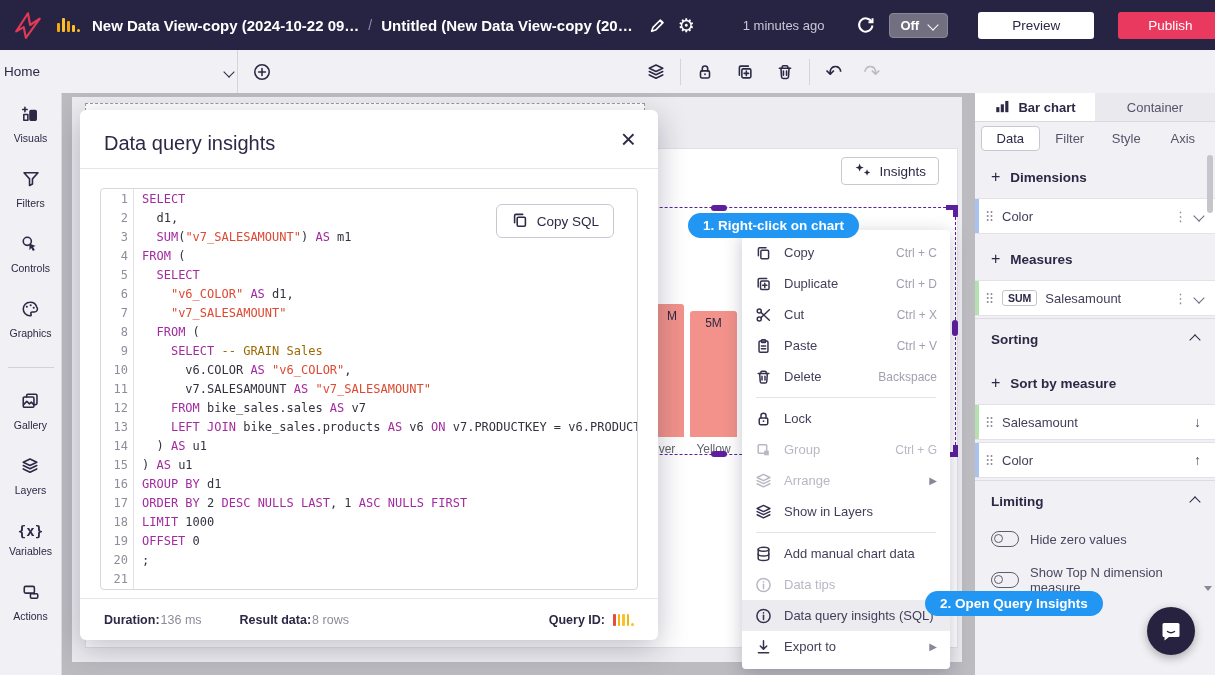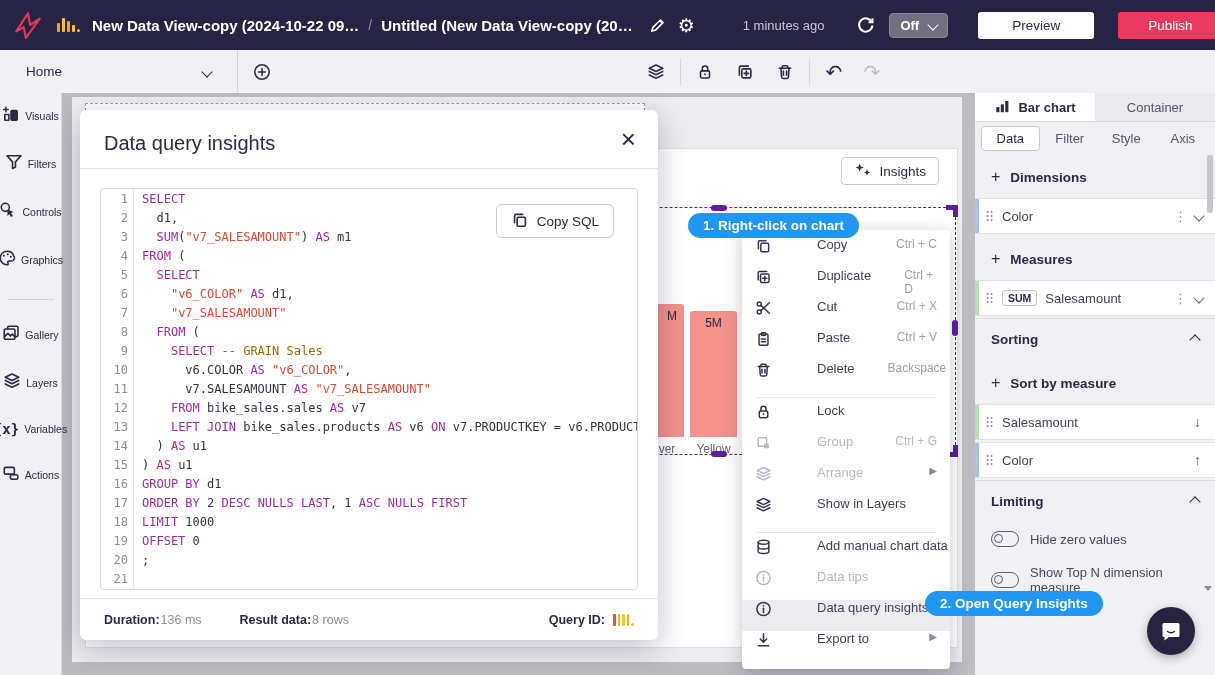--- a/index.html
+++ b/index.html
@@ -16,34 +16,34 @@
   .tb-icon{color:#fff;margin-left:16px;cursor:pointer;display:flex;align-items:center;}
   .saved{color:#c9c7d8;font-size:13px;margin-left:48px;white-space:nowrap;}
   .tb-divider{width:1px;height:22px;background:#4c4969;margin:0 16px;}
   .off-select{display:flex;align-items:center;gap:10px;background:#716f80;border:1px solid #8a8896;border-radius:4px;color:#fff;
     font-size:13px;font-weight:bold;padding:4px 10px;margin-left:14px;cursor:pointer;}
   .btn-preview{margin-left:30px;background:#fff;color:#2b2945;border-radius:3px;font-size:13.5px;padding:6px 34px;cursor:pointer;}
   .btn-publish{margin-left:24px;margin-right:16px;background:#e9395f;color:#fff;border-radius:3px;font-size:13.5px;padding:6px 30px;cursor:pointer;}
 
   
   .toolbar{position:absolute;left:0;top:50px;width:1215px;height:43px;background:#f1f0f4;display:flex;align-items:center;z-index:35;}
-  .page-select{width:238px;height:43px;display:flex;align-items:center;justify-content:space-between;padding:0 26px;box-sizing:border-box;
+  .page-select{width:238px;height:43px;display:flex;align-items:center;justify-content:space-between;padding:0 4px;box-sizing:border-box;
      border-right:1px solid #d5d4da;color:#2b2945;font-size:13.5px;cursor:pointer;}
   .tool-ic{color:#2b2945;display:flex;align-items:center;justify-content:center;width:24px;height:24px;cursor:pointer;}
   .tool-ic.disabled{color:#bdbcc4;}
   .tool-sep{width:1px;height:26px;background:#d5d4da;margin:0 12px;}
   .side-tabs{position:absolute;right:0;top:0;width:240px;height:43px;display:flex;border-left:1px solid #d5d4da;}
   .side-tab{flex:1;display:flex;align-items:center;justify-content:center;font-size:13.5px;cursor:pointer;}
   .side-tab.active{background:#fff;color:#2b2945;font-weight:bold;}
   .side-tab.idle{background:#dddce2;color:#8a889a;}
 
   
   .sidebar{position:absolute;left:0;top:93px;width:62px;height:582px;background:#f1f0f4;border-right:1px solid #d9d8de;
      display:flex;flex-direction:column;align-items:center;padding-top:12px;box-sizing:border-box;z-index:30;}
-  .sb-item{display:flex;flex-direction:row;align-items:center;gap:5px;margin-bottom:26px;cursor:pointer;color:#2b2945;}
+  .sb-item{display:flex;flex-direction:column;align-items:center;gap:5px;margin-bottom:26px;cursor:pointer;color:#2b2945;}
   .sb-item .lbl{font-size:10.5px;color:#2b2945;}
   .sb-div{width:46px;height:1px;background:#d2d1d8;margin:2px 0 24px 0;}
 
   
   .canvas{position:absolute;left:62px;top:93px;width:913px;height:582px;background:#bcbbc0;}
   .page{position:absolute;left:10px;top:4px;width:890px;height:565px;background:#edecf0;}
   .widget-dashed{position:absolute;left:13px;top:6px;width:560px;height:42px;background:#fff;border:1px dashed #9a99a5;box-sizing:border-box;}
   .chart-card{position:absolute;left:13px;top:51px;width:873px;height:500px;background:#fff;border:1px solid #e1e0e6;box-sizing:border-box;}
   .insights-btn{position:absolute;right:18px;top:8px;height:26px;display:flex;align-items:center;gap:7px;padding:0 12px;
      border:1px solid #c9c8d2;border-radius:4px;background:#fff;color:#2b2945;font-size:13.5px;cursor:pointer;}
@@ -73,21 +73,21 @@
      padding:0 24px;box-sizing:border-box;font-size:12.5px;}
   .modal-foot b{color:#2b2945;}
   .modal-foot .val{color:#8e8c9a;margin-left:1px;}
   .foot-group{display:flex;align-items:center;}
   .qbars{display:flex;align-items:flex-end;gap:2px;margin-left:8px;}
   .qbars i{display:block;width:2.5px;border-radius:1px;}
 
   
   .ctx-menu{position:absolute;left:742px;top:230px;width:208px;background:#fff;border-radius:4px;padding:7px 0;
      box-shadow:0 4px 18px rgba(30,25,60,.25);z-index:10;}
-  .ctx-item{height:31px;display:flex;align-items:flex-start;padding:0 13px;cursor:pointer;color:#413f59;gap:33px;}
+  .ctx-item{height:31px;display:flex;align-items:center;padding:0 13px;cursor:pointer;color:#413f59;}
   .ctx-item .mi{width:17px;display:flex;justify-content:center;color:#34324e;flex:0 0 auto;}
   .ctx-item .ml{font-size:13px;margin-left:12px;flex:1;white-space:nowrap;}
   .ctx-item .ms{font-size:12px;color:#a29fae;}
   .ctx-item .sub{color:#8a8896;font-size:10px;}
   .ctx-item.disabled,.ctx-item.disabled .mi,.ctx-item.disabled .ms{color:#b9b7c4;}
   .ctx-item.hl{background:#ecebf0;}
   .ctx-div{height:1px;background:#e4e3e8;margin:5px 14px;}
 
   
   .badge{position:absolute;height:25px;display:flex;align-items:center;background:#2196f3;color:#fff;

